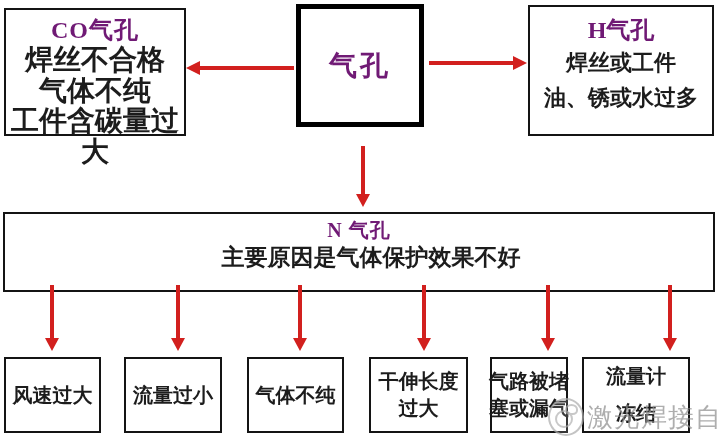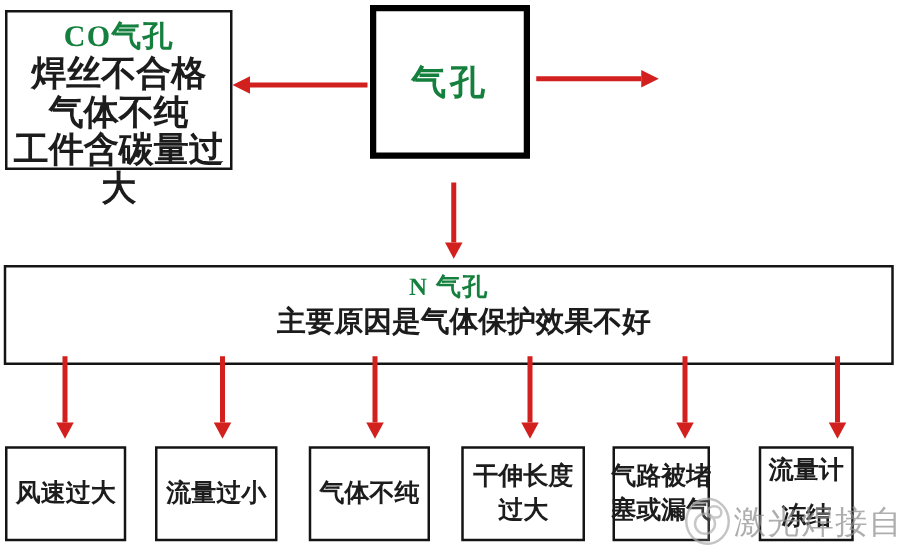--- a/index.html
+++ b/index.html
@@ -11,21 +11,21 @@
     overflow:hidden;
   }
   .box{
     position:absolute;
     border:2px solid #141414;
     background:#fff;
     box-sizing:border-box;
     text-align:center;
     color:#1c1c1c;
   }
-  .box-title{ color:#15803d; font-weight:700; }
+  .box-title{ color:#701a75; font-weight:700; }
   .co-box{ left:4px; top:8px; width:182px; height:128px; padding-top:5px; }
   .co-box .box-title{ font-size:24px; line-height:30px; letter-spacing:1px;}
   .co-box .box-line{ font-size:28px; font-weight:700; line-height:30.5px; }
 
   .root-box{
     left:296px; top:4px; width:128px; height:123px;
     border:5px solid #000;
     display:flex; align-items:center; justify-content:center;
   }
   .root-box .box-title{ font-size:28px; letter-spacing:3px; }
@@ -101,20 +101,25 @@
     <div class="box-title">CO气孔</div>
     <div class="box-line">焊丝不合格</div>
     <div class="box-line">气体不纯</div>
     <div class="box-line">工件含碳量过大</div>
   </div>
 
   <div class="box root-box">
     <div class="box-title">气孔</div>
   </div>
 
+  <div class="box h-box">
+    <div class="box-title">H气孔</div>
+    <div class="box-line">焊丝或工件</div>
+    <div class="box-line">油、锈或水过多</div>
+  </div>
 
   <div class="box n-box">
     <div class="box-title">N 气孔</div>
     <div class="box-sub">主要原因是气体保护效果不好</div>
   </div>
 
   <div class="box cause-box" style="left:124px;width:98px;">
     <span class="cause-line">流量过小</span>
 
   </div>
@@ -127,21 +132,21 @@
 
   </div>
   <div class="box cause-box" style="left:369px;width:99px;">
     <span class="cause-line">干伸长度</span>
     <span class="cause-line">过大</span>
   </div>
   <div class="box cause-box" style="left:490px;width:78px;">
     <span class="cause-line">气路被堵</span>
     <span class="cause-line">塞或漏气</span>
   </div>
-  <div class="box cause-box" style="left:607px;width:76px;gap:10px;">
+  <div class="box cause-box" style="left:582px;width:108px;gap:10px;">
     <span class="cause-line">流量计</span>
     <span class="cause-line">冻结</span>
   </div>
 
   <div class="arrow-h head-left" style="left:200px;top:66px;width:94px;"></div>
   <div class="arrow-h head-right" style="left:429px;top:61px;width:84px;"></div>
   <div class="arrow-v head-down" style="left:361px;top:146px;height:48px;"></div>
 
   <div class="arrow-v head-down" style="left:50px;top:285px;height:53px;"></div>
   <div class="arrow-v head-down" style="left:176px;top:285px;height:53px;"></div>

